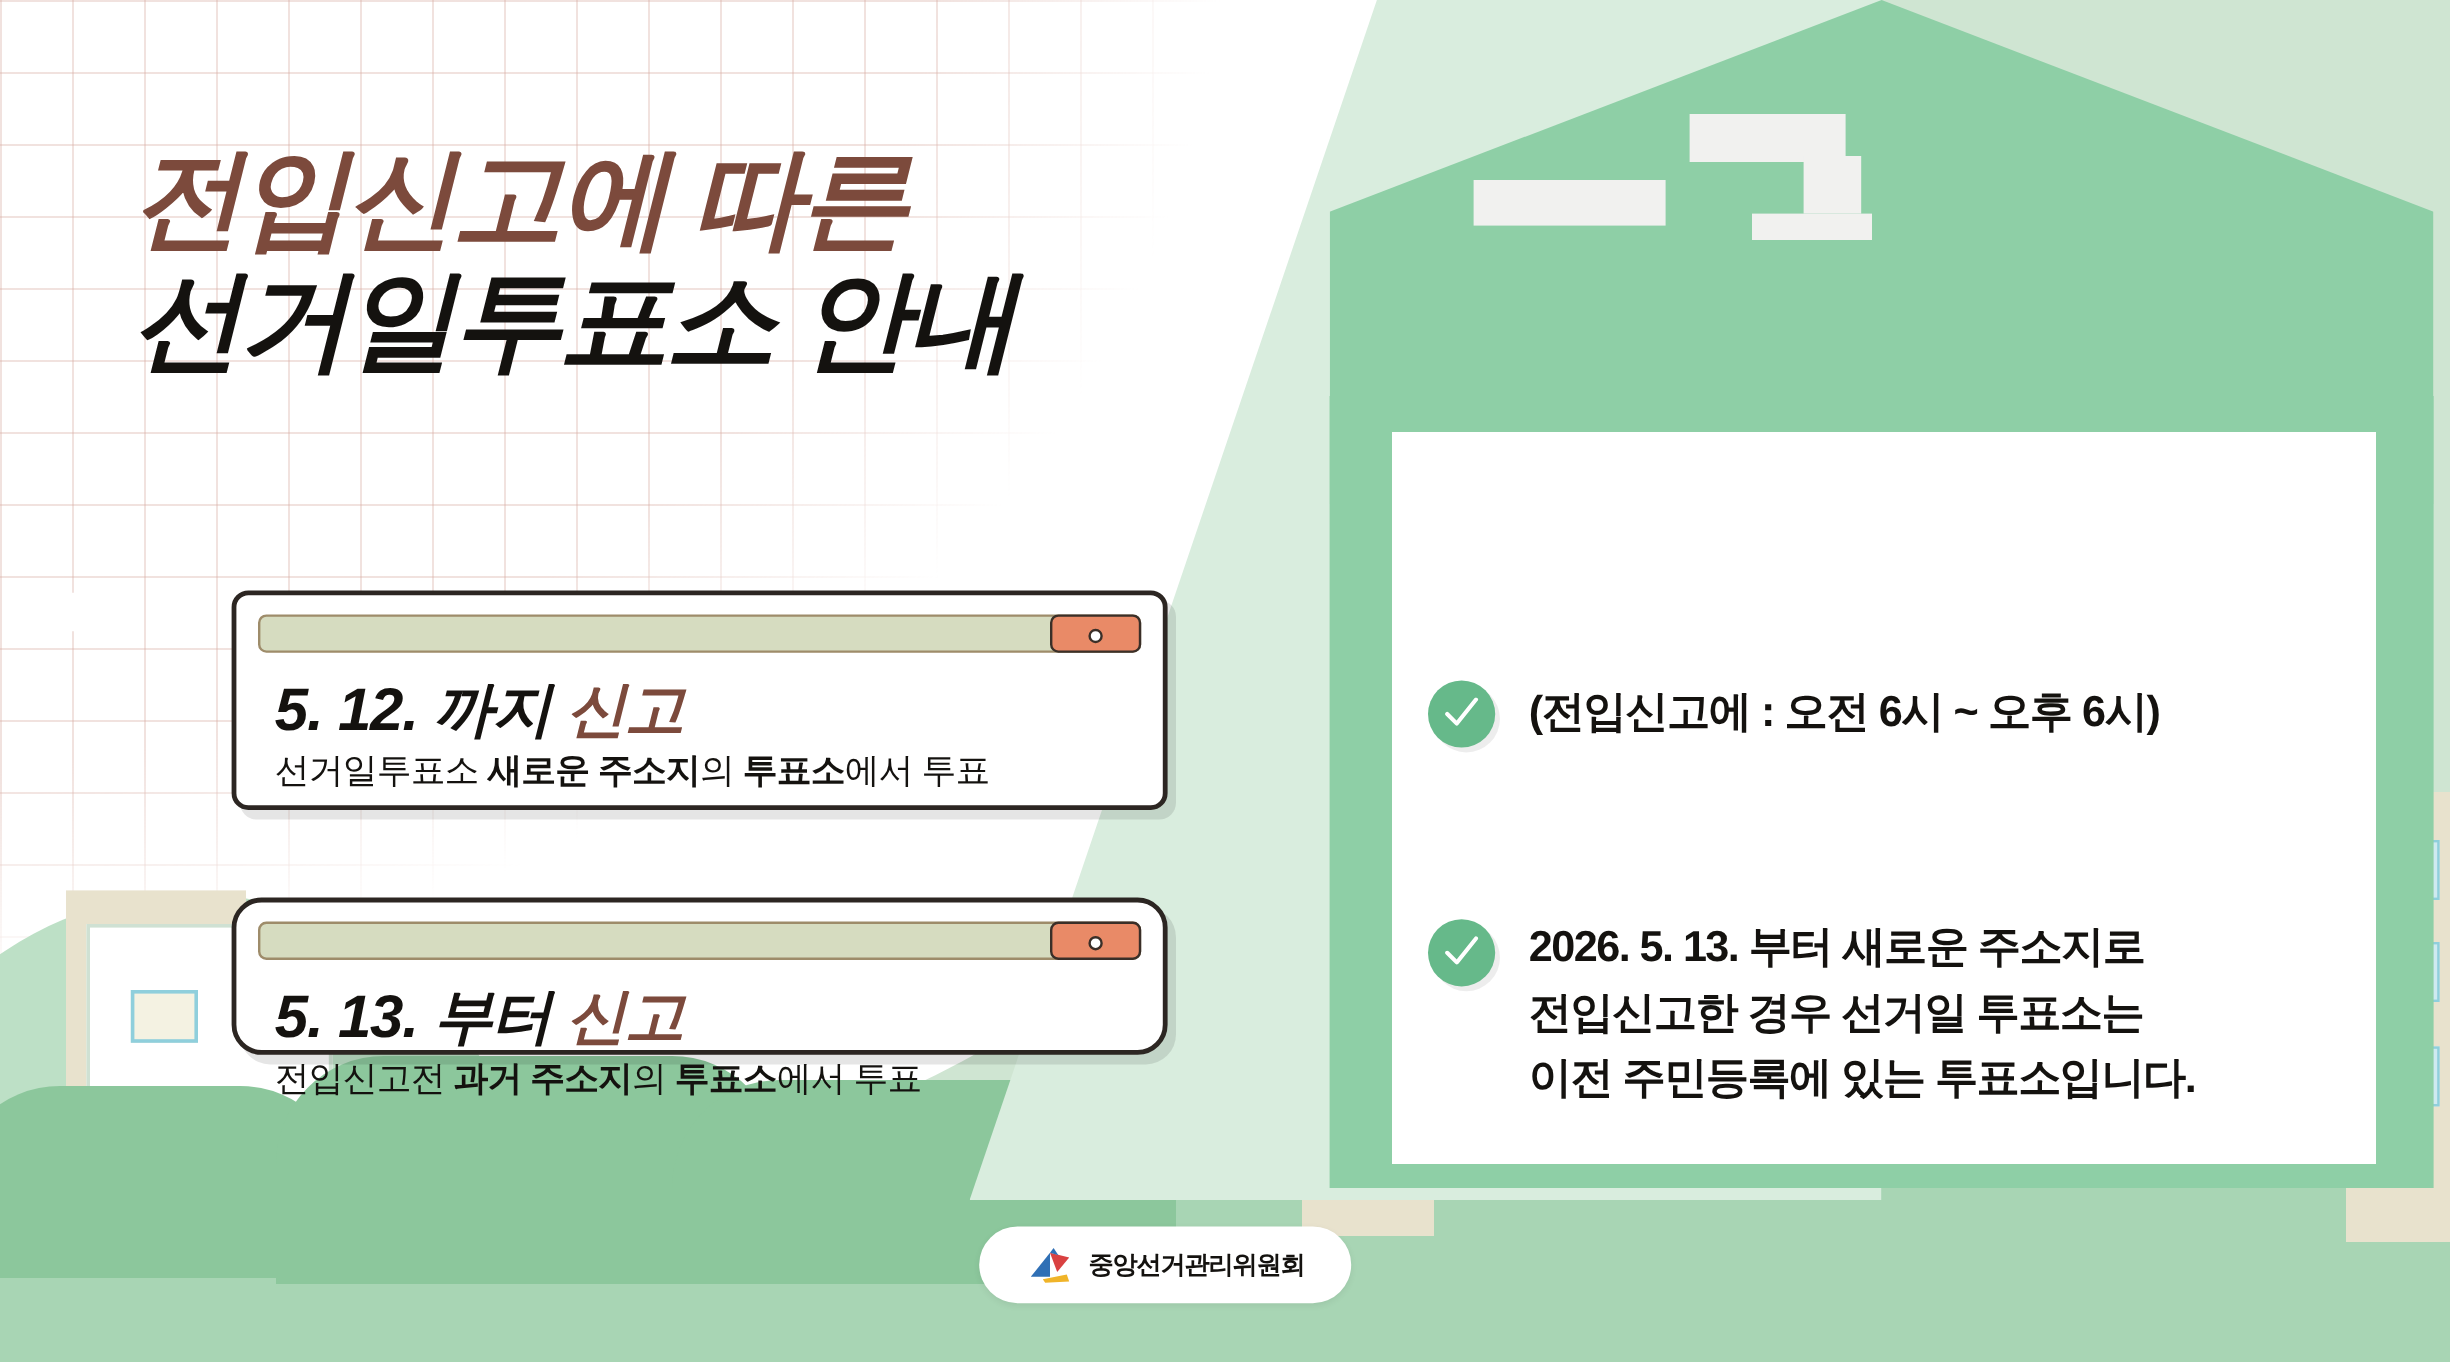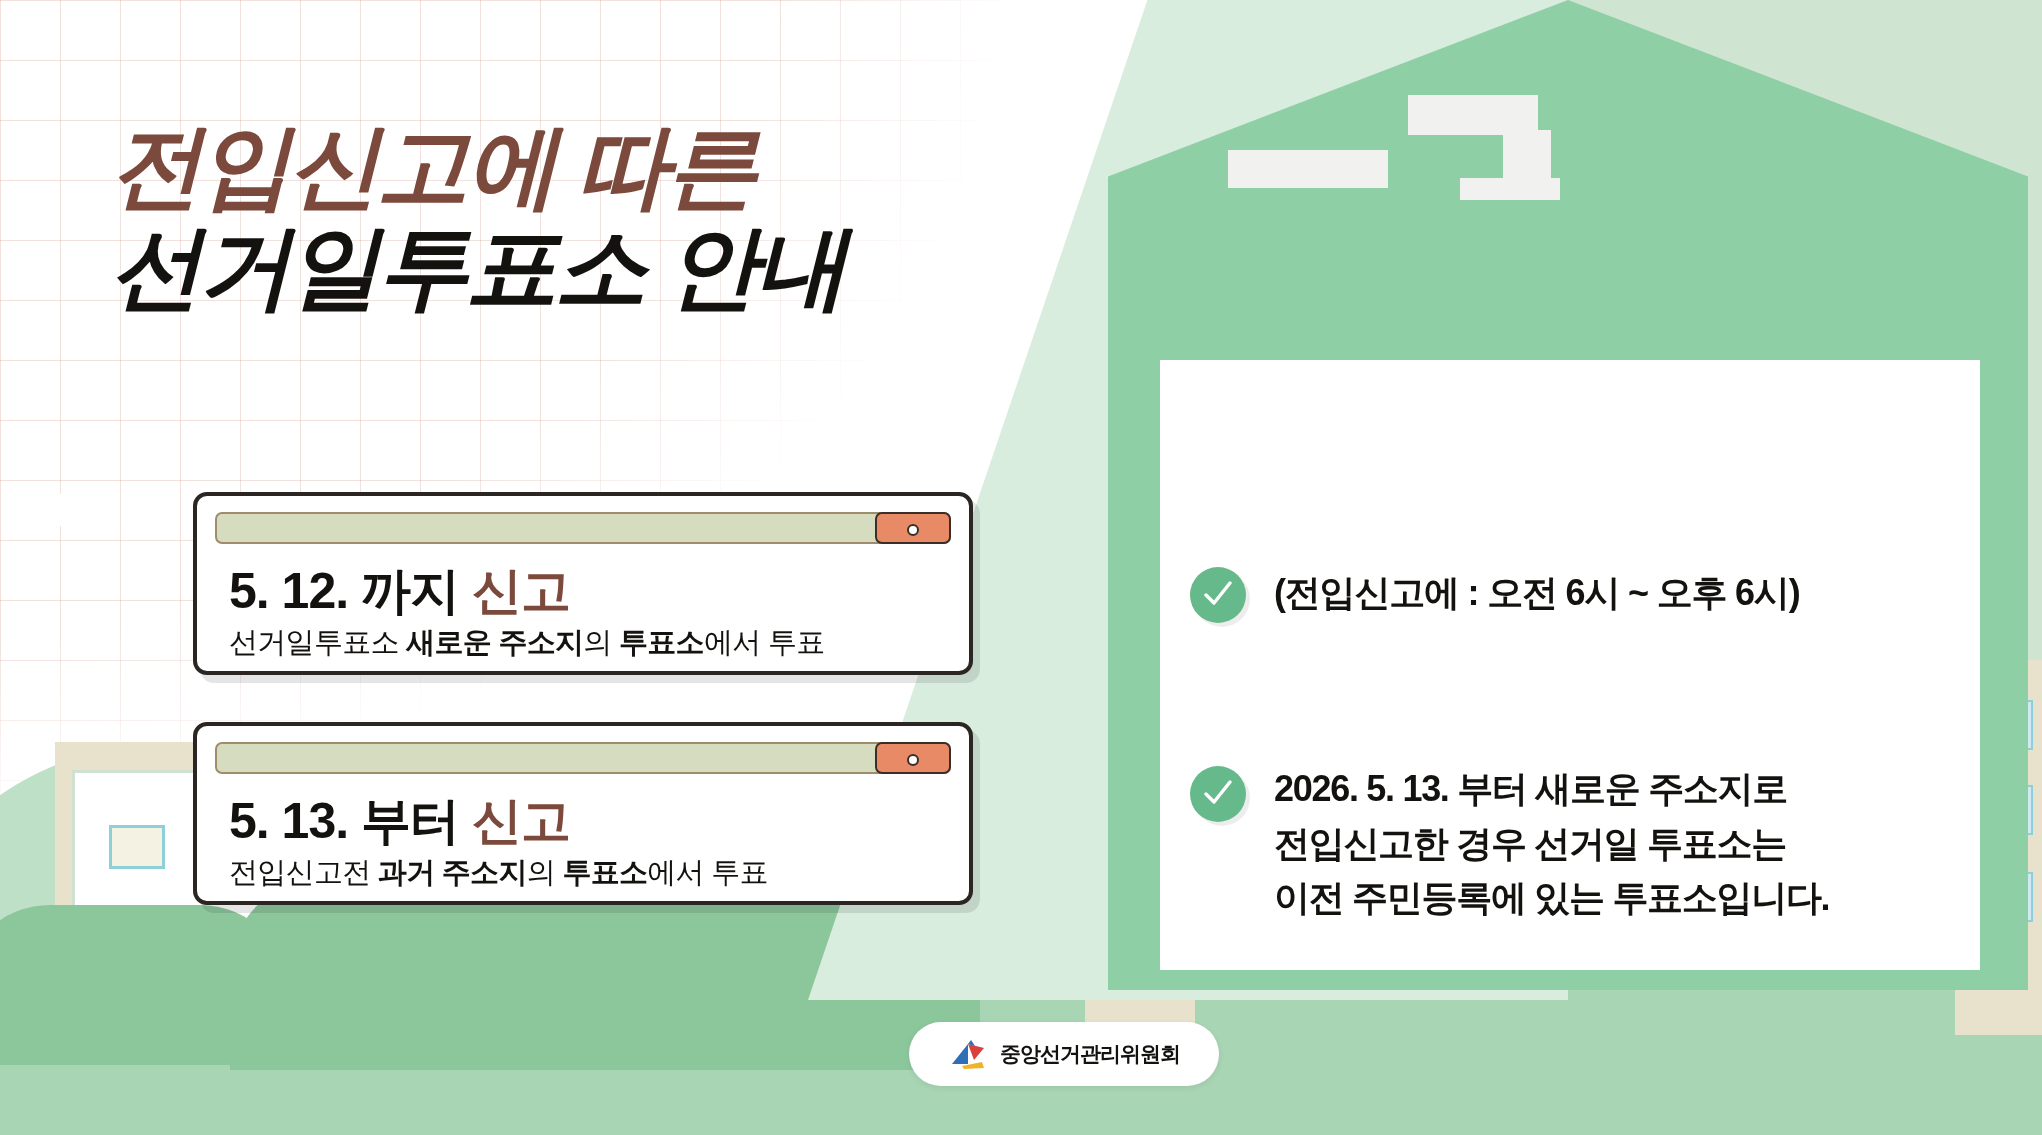--- a/index.html
+++ b/index.html
@@ -67,31 +67,31 @@
   .title { position:absolute; left:110px; top:118px; width:960px;font-style:italic; }
   .title .l1 { font-size:92px; font-weight:900; color:#7c4a3c; letter-spacing:-3px; line-height:1.06;
                white-space:nowrap; }
   .title .l2 { font-size:92px; font-weight:900; color:#14120f; letter-spacing:-3px; line-height:1.12;
                white-space:nowrap; }
 
   
   .card { position:absolute; background:#ffffff; border:4px solid #2c2622; border-radius:14px;
           box-shadow:7px 8px 0 rgba(0,0,0,.10); }
   .card-1 { left:193px; top:492px; width:780px; height:183px; }
-  .card-2 { left:193px; top:722px; width:780px; height:183px; }
+  .card-2 { left:193px; top:748px; width:780px; height:131px;border-radius:25px; }
 
   .bar  { position:absolute; left:18px; top:16px; right:18px; height:32px;
           background:#d6dcc0; border:2px solid #9e8c6a; border-radius:7px; }
   .pill { position:absolute; right:-2px; top:-2px; width:76px; height:32px;
           background:#e98a67; border:2px solid #3a2f28; border-radius:7px; }
   .pill .dot { position:absolute; left:30px; top:10px; width:12px; height:12px;
                background:#ffffff; border:2px solid #3a2f28; border-radius:50%; }
 
   .card .line1 { position:absolute; left:32px; top:62px; font-size:50px; font-weight:900;
-                 color:#14120f; letter-spacing:-1px; white-space:nowrap; }
+                 color:#14120f; letter-spacing:-1px; white-space:nowrap;font-style:italic; }
   .card .line1 .hl { color:#7c4a3c; }
   .card .line2 { position:absolute; left:32px; top:127px; font-size:29px; font-weight:500;
                  color:#14120f; letter-spacing:-.7px; white-space:nowrap; }
   .card .line2 b { font-weight:900; }
 
   
   .rp-head { position:absolute; left:1188px; top:443px; font-size:60px; font-weight:900;
              color:#4cab7c; letter-spacing:-2.5px; white-space:nowrap; }
 
   .ci { position:absolute; }
@@ -104,21 +104,21 @@
   .ci-1 .t1 { font-size:55px; font-weight:900; color:#14120f; letter-spacing:-2px; white-space:nowrap; line-height:1.08; }
   .ci-1 .t2 { font-size:36px; font-weight:700; color:#14120f; letter-spacing:-1.2px; white-space:nowrap;
               margin-top:6px; }
 
   .ci-2 { left:1190px; top:762px; width:740px; }
   .ci-2 .t { font-size:36px; font-weight:700; color:#14120f; letter-spacing:-1.3px; line-height:1.52;
              white-space:nowrap; }
   .ci-2 .t b { font-weight:900; }
 
   
-  .footer { position:absolute; left:909px; top:1022px; width:310px; height:64px;
+  .footer { position:absolute; left:816px; top:1022px; width:310px; height:64px;
             background:#ffffff; border-radius:34px; display:flex; align-items:center;
             justify-content:center; gap:10px; box-shadow:0 2px 6px rgba(0,0,0,.07); }
   .footer .lg { width:42px; height:32px; position:relative; }
   .footer .nm { font-size:21px; font-weight:700; color:#14120f; letter-spacing:-1px; }
 </style>
 </head>
 <body>
 
 <div id="stage">
 

